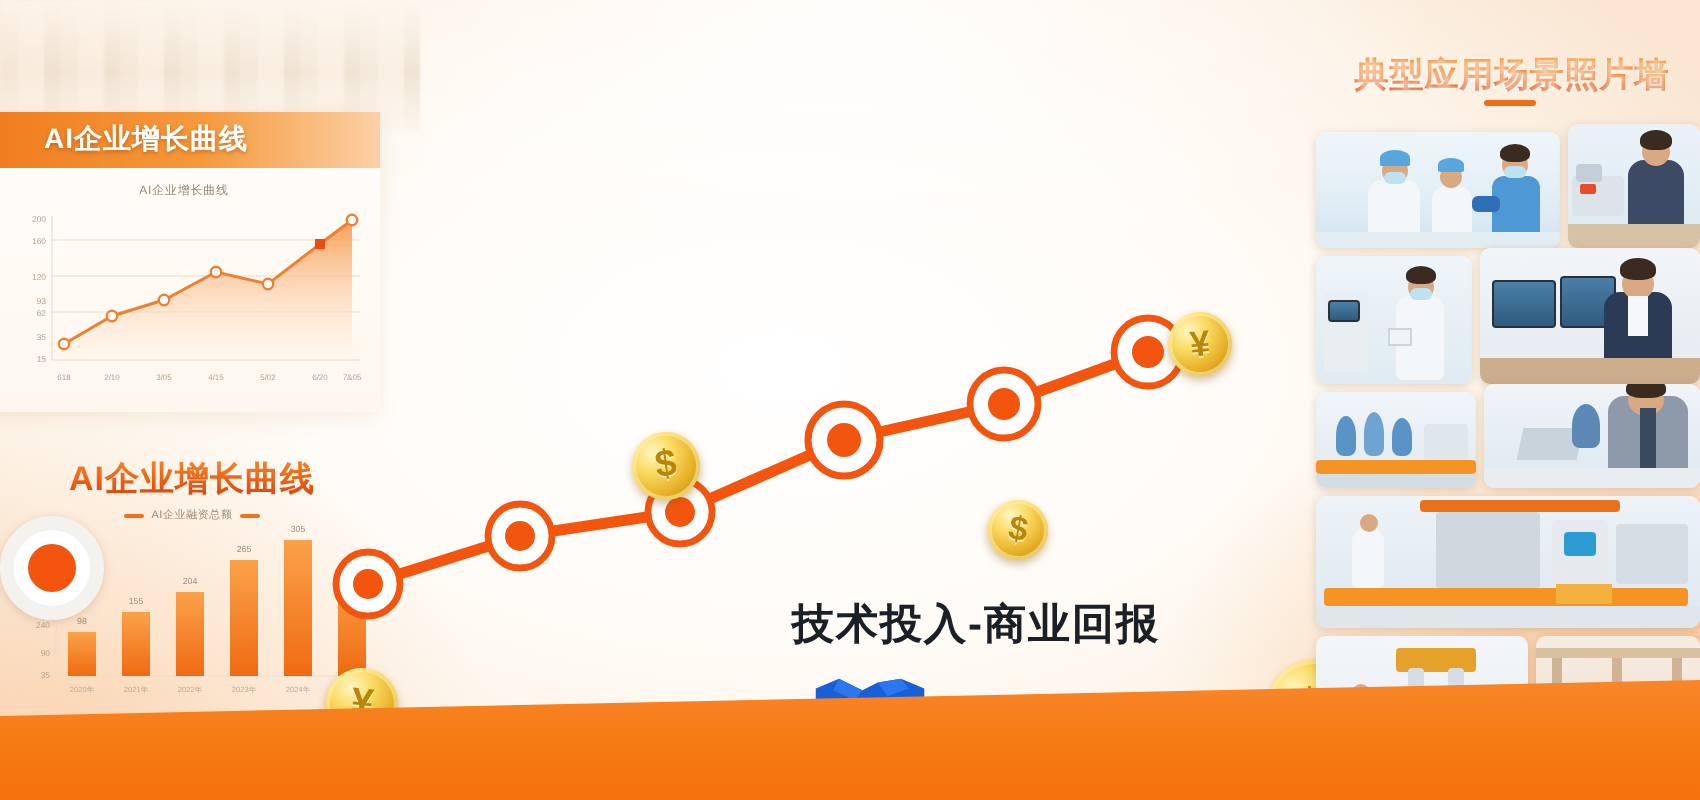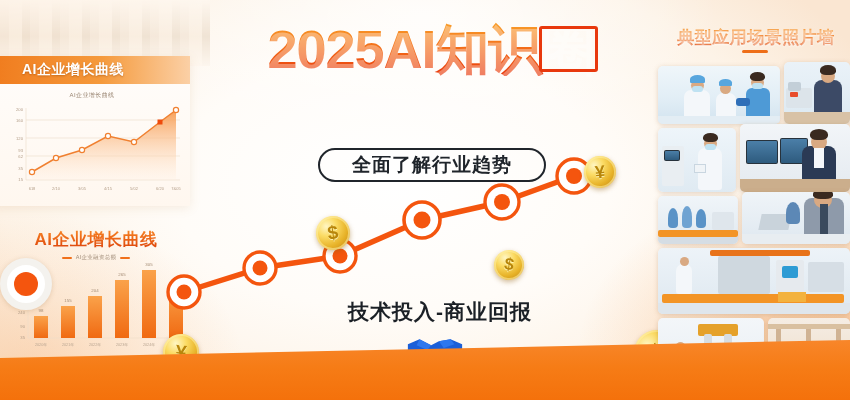--- a/index.html
+++ b/index.html
@@ -97,21 +97,21 @@
     position:absolute; left:318px; top:148px; width:228px; height:34px;
     border:2.6px solid #20252B; border-radius:18px;
     display:flex; align-items:center; justify-content:center;
   }
   .pill span{ font-size:19px; font-weight:bold; color:#20252B; letter-spacing:1px; }
 
   
   #mainline{ position:absolute; left:150px; top:150px; width:560px; height:180px; }
 
   .roi-label{
-    position:absolute; left:300px; top:298px; width:280px; text-align:center;
+    position:absolute; left:300px; top:298px; width:280px; text-align:right;
     font-size:21px; font-weight:bold; color:#1B2026; letter-spacing:1px;
   }
   .handshake{
     position:absolute; left:404px; top:330px; width:62px; height:40px;
   }
 
   
   .coin{ position:absolute; border-radius:50%;
     display:flex; align-items:center; justify-content:center;
     font-weight:bold; color:#B8860B;
@@ -320,28 +320,22 @@
           <circle cx="352" cy="52" r="17" fill="#fff" stroke="#F4550E" stroke-width="3.4"></circle>
           <circle cx="352" cy="52" r="8" fill="#F4550E"></circle>
         </g>
       <g>
           <circle cx="424" cy="26" r="17" fill="#fff" stroke="#F4550E" stroke-width="3.4"></circle>
           <circle cx="424" cy="26" r="8" fill="#F4550E"></circle>
         </g>
     </g>
   </svg>
 
-  <div class="headline">
-    <span>2025AI知识</span><span class="boxed">圈</span>
-  </div>
-
-
-  <div class="pill">
-    <span>全面了解行业趋势</span>
-  </div>
+
+
 
   <div class="roi-label">技术投入-商业回报</div>
 
   <svg class="handshake" viewBox="0 0 64 40">
     <path d="M4,14 L16,9 L28,15 L36,11 L48,9 L60,14 L60,24 L50,28 L41,22 L34,27 L25,27 L14,25 L4,24 Z" fill="#1B5FD8"></path>
     <path d="M16,9 L28,15 L24,20 L13,15 Z" fill="#2D77EE"></path>
     <path d="M48,9 L36,11 L41,18 L52,14 Z" fill="#2D77EE"></path>
     <path d="M26,19 L36,25 L33,29 L23,23 Z" fill="#3E8BFF"></path>
     <path d="M31,24 L40,29 L37,33 L28,28 Z" fill="#3E8BFF"></path>
   </svg>

